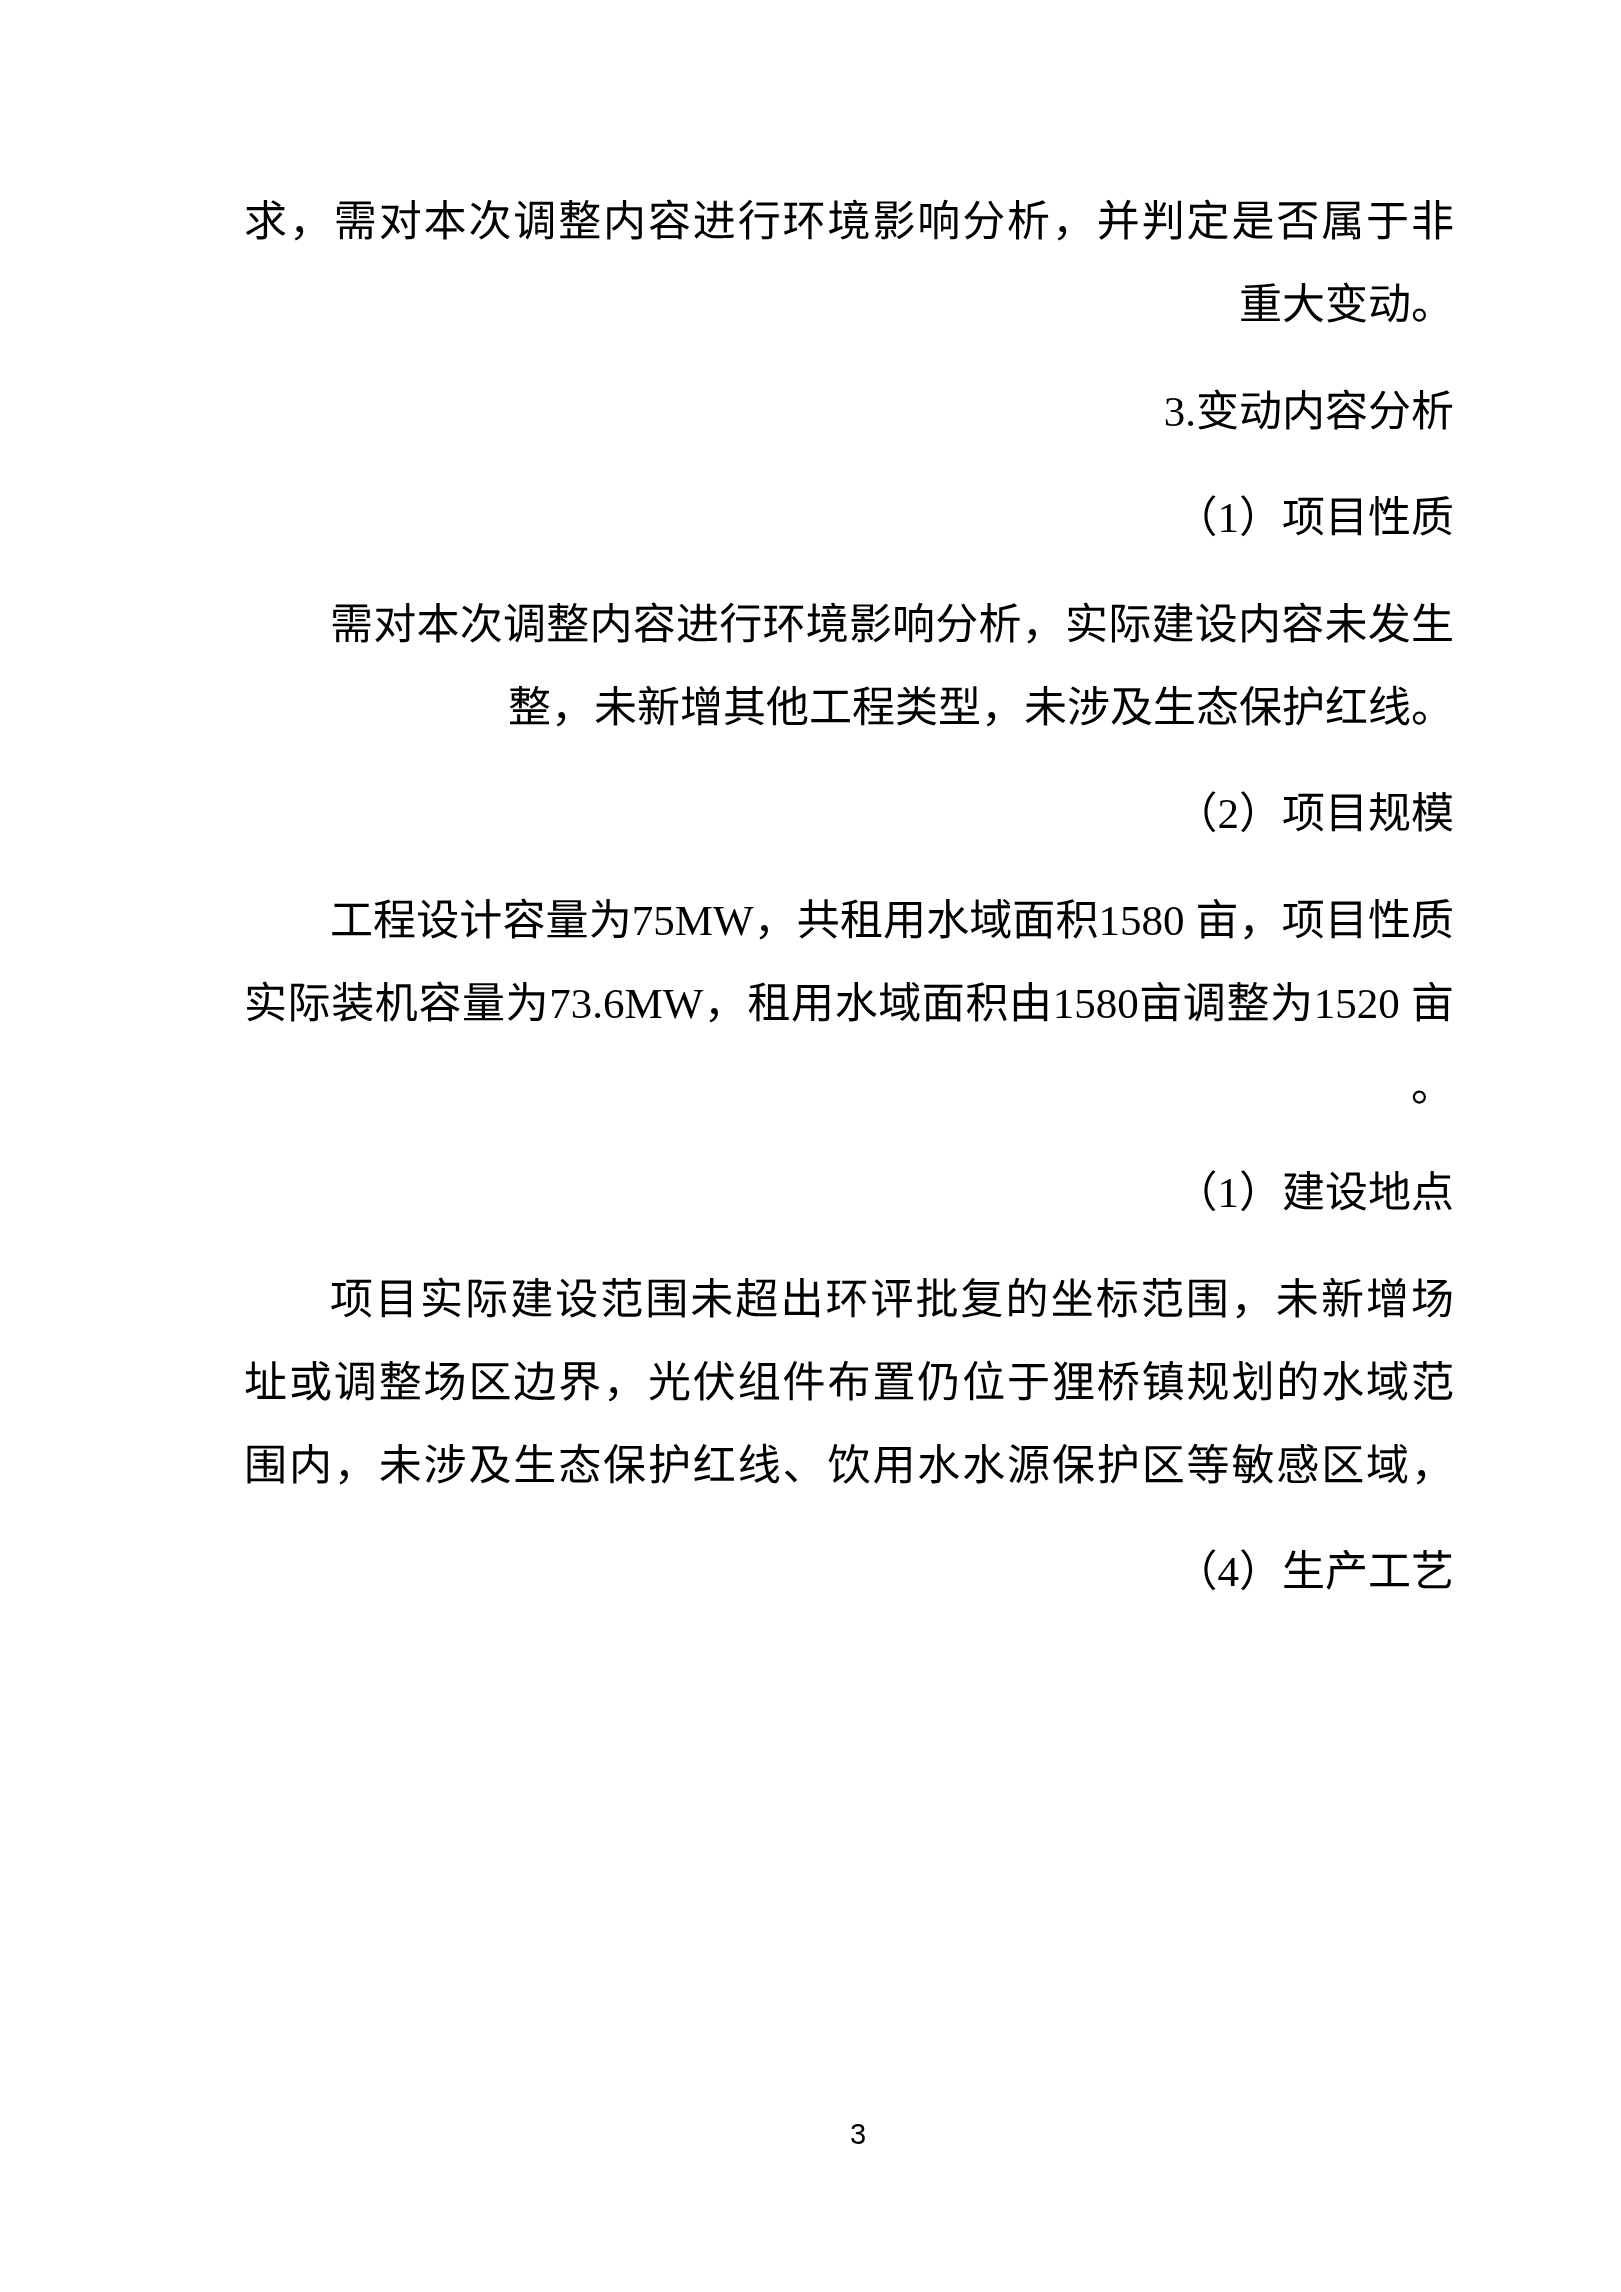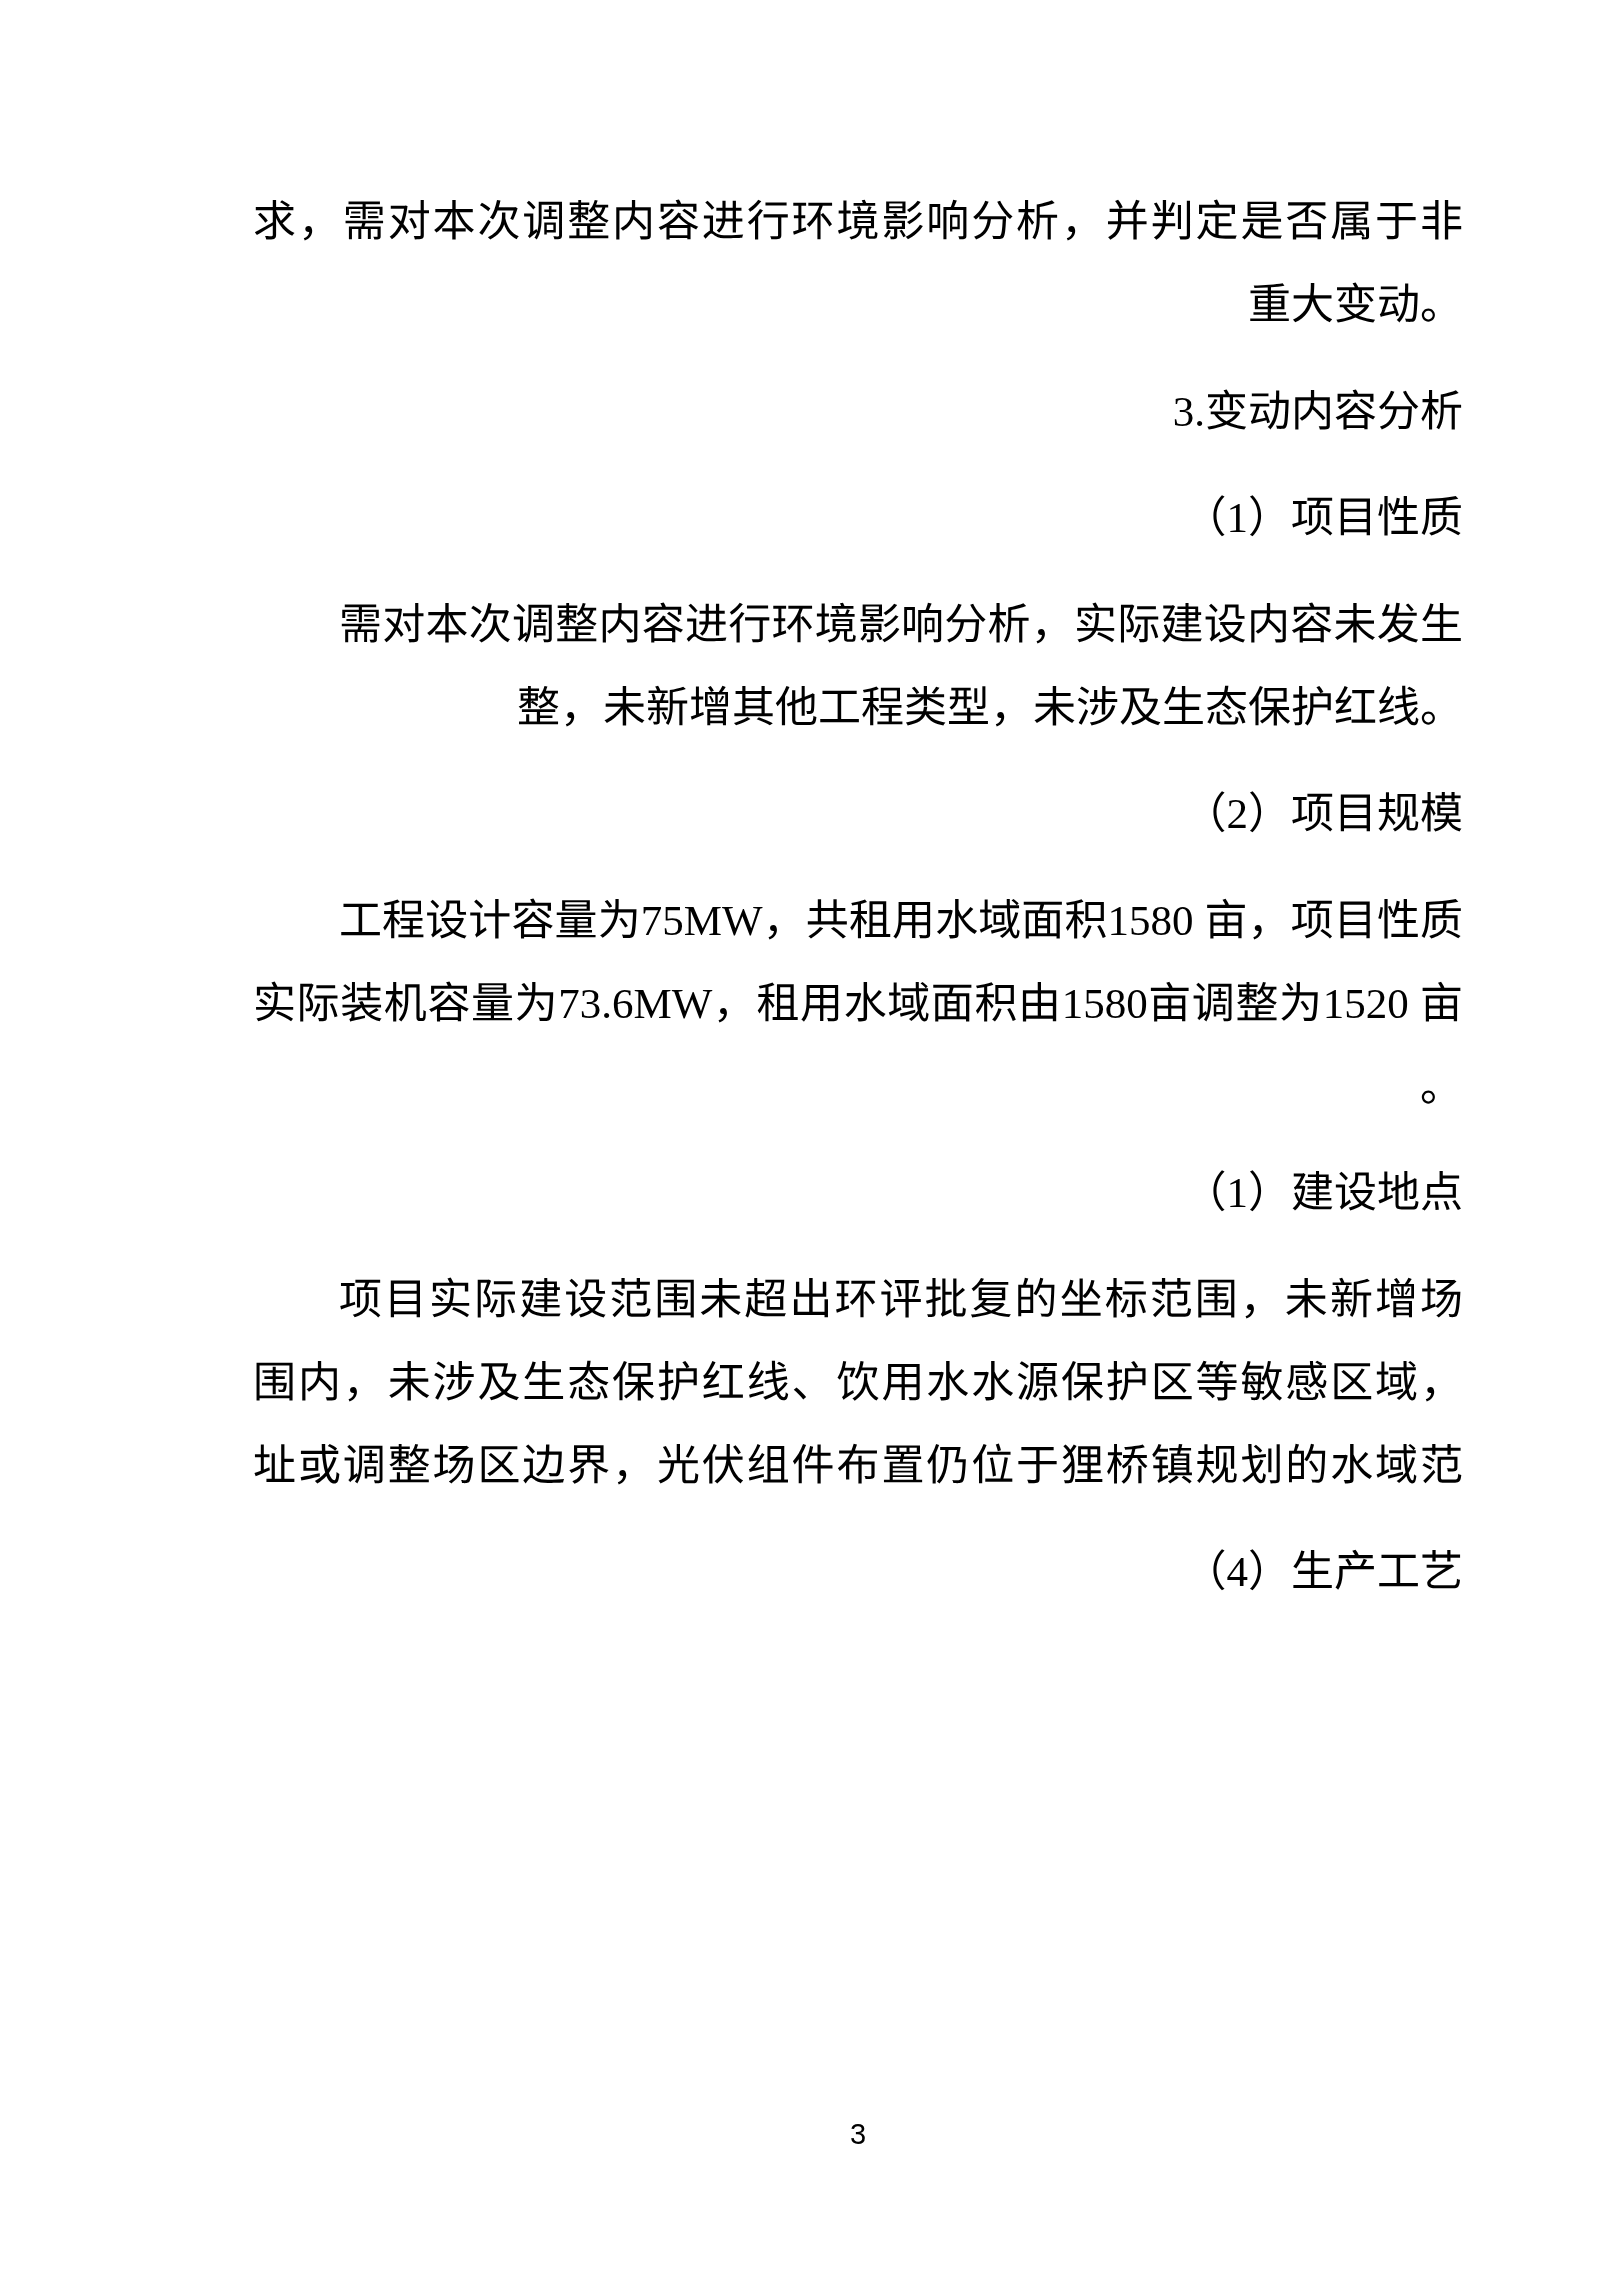--- a/index.html
+++ b/index.html
@@ -11,21 +11,21 @@
     position: relative;
     width: 1621px;
     height: 2293px;
     background: #ffffff;
     color: #000000;
     font-family: "Liberation Serif", "DejaVu Serif", serif;
     overflow: hidden;
   }
   .content {
     position: absolute;
-    left: 253px;
+    left: 244px;
     top: 180px;
     width: 1210px;
   }
   .block {
     margin: 0 0 23.5px 0;
   }
   .line {
     font-size: 43px;
     line-height: 83px;
     height: 83px;
@@ -81,22 +81,22 @@
       <div class="block">
         <div class="line justify indent-first">工程设计容量为75MW，共租用水域面积1580 亩，项目性质</div>
         <div class="line justify">实际装机容量为73.6MW，租用水域面积由1580亩调整为1520 亩</div>
         <div class="line">。</div>
       </div>
       <div class="block">
         <div class="line indent-heading">（1）建设地点</div>
       </div>
       <div class="block">
         <div class="line justify indent-first">项目实际建设范围未超出环评批复的坐标范围，未新增场</div>
+        <div class="line justify">址或调整场区边界，光伏组件布置仍位于狸桥镇规划的水域范</div>
         <div class="line justify">围内，未涉及生态保护红线、饮用水水源保护区等敏感区域，</div>
-        <div class="line justify">址或调整场区边界，光伏组件布置仍位于狸桥镇规划的水域范</div>
       </div>
       <div class="block">
         <div class="line indent-heading">（4）生产工艺</div>
       </div>
     </div>
   <div class="footer-page-number">3</div>
 </div>
 
 
 </body></html>

